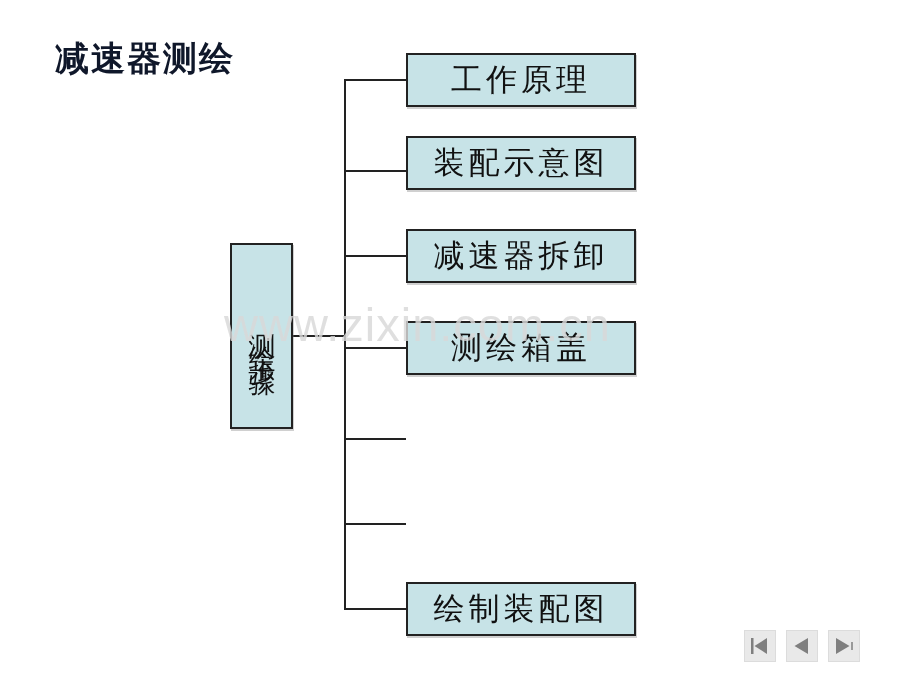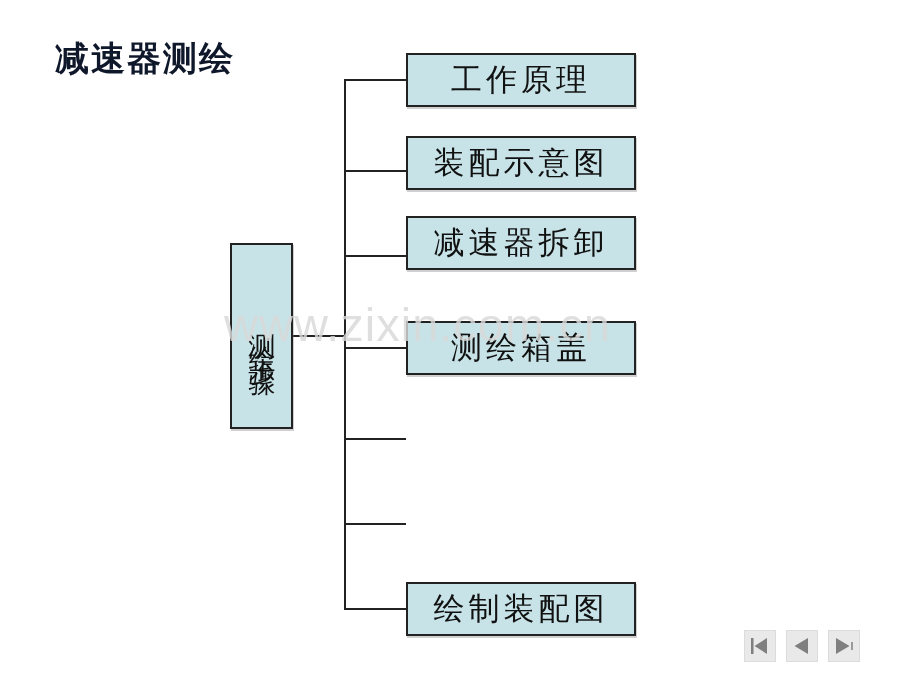--- a/index.html
+++ b/index.html
@@ -72,21 +72,21 @@
   <div class="root-box">
     <span class="v-text">测绘步骤</span>
   </div>
 
   <div class="step-box" style="top:53px">
     <span>工作原理</span>
   </div>
   <div class="step-box" style="top:136px">
     <span>装配示意图</span>
   </div>
-  <div class="step-box" style="top:216px">
+  <div class="step-box" style="top:229px">
     <span>减速器拆卸</span>
   </div>
   <div class="step-box" style="top:321px">
     <span>测绘箱盖</span>
   </div>
   <div class="step-box" style="top:582px">
     <span>绘制装配图</span>
   </div>
 
   <div class="watermark">www.zixin.com.cn</div>

